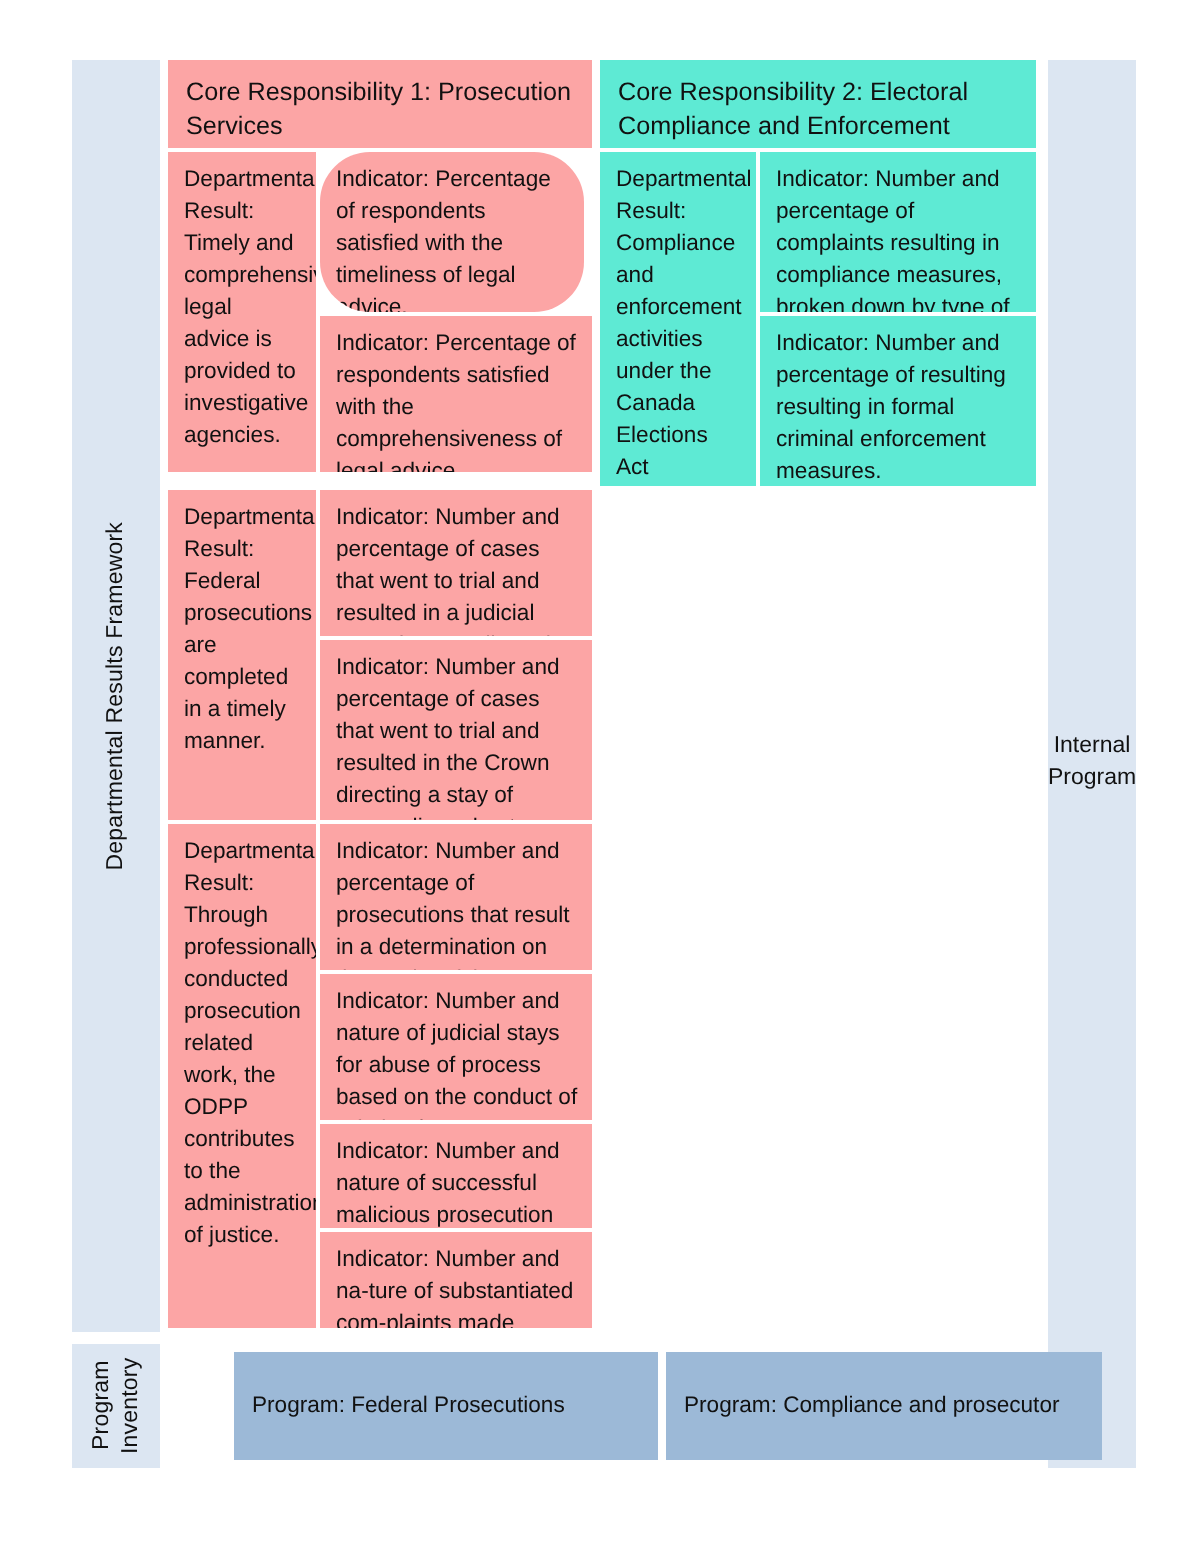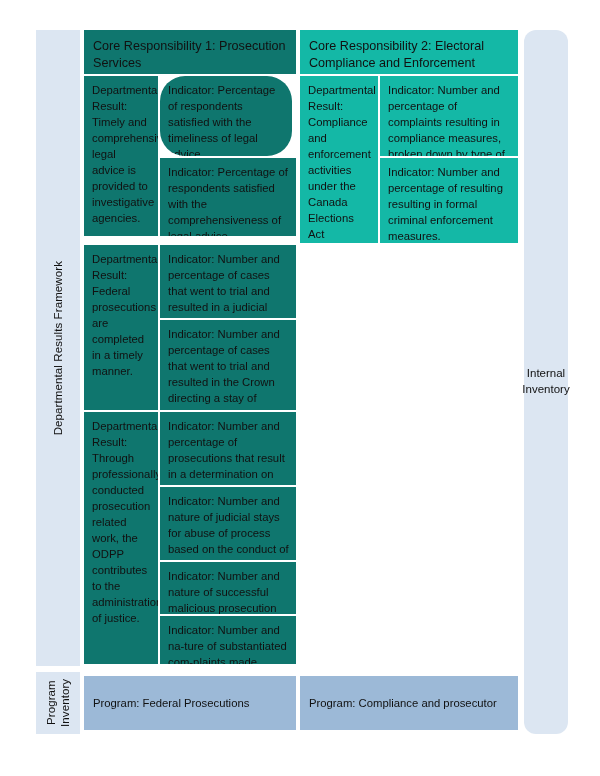--- a/index.html
+++ b/index.html
@@ -63,76 +63,76 @@
     position: absolute;
     left: 524px;
     top: 30px;
     width: 44px;
     height: 704px;
     background: #DCE6F2;
     display: flex;
     align-items: center;
     justify-content: center;
     text-align: center;
-    border-radius: 12px;
   }
   #internal-band .istext {
     font-size: 11.5px;
     line-height: 1.35;
     color: #111;
   }
 
   
   .card {
     position: absolute;
     box-sizing: border-box;
     padding: 6px 7px 6px 8px;
     font-size: 11.3px;
     line-height: 1.42;
     color: #111;
     overflow: hidden;
   }
-  .cyan  { background: #0f766e; }
-  .cream { background: #14b8a6; }
+  .cyan  { background: #fca5a5; }
+  .cream { background: #5eead4; }
 
   .header-card {
     font-size: 12.6px;
     line-height: 1.35;
     padding: 8px 9px;
   }
 
   
   .program {
     position: absolute;
     box-sizing: border-box;
     background: #9CB9D7;
     display: flex;
     align-items: center;
     padding-left: 9px;
     font-size: 11.3px;
     color: #111;
+    margin-left: 33px;
   }
 </style>
 </head>
 <body>
 
 <div id="frame">
 
   <div class="vband" id="drf-band">
     <span class="vtext">Departmental Results Framework</span>
   </div>
 
   <div class="vband" id="pi-band">
     <span class="vtext">Program Inventory</span>
   </div>
 
   <div id="internal-band">
     <div class="istext">
       <div>Internal</div>
-      <div>Inventory</div>
+      <div>Program</div>
     </div>
   </div>
 
   <div class="card cyan header-card" style="left:84px; top:30px; width:212px; height:44px;">Core Responsibility 1: Prosecution Services</div>
 
   <div class="card cyan" style="left:84px; top:76px; width:74px; height:160px;">Departmental Result: Timely and comprehensive legal advice is provided to investigative agencies.</div>
   <div class="card cyan" style="left:160px; top:76px; width:132px; height:80px;border-radius:25px;">Indicator: Percentage of respondents satisfied with the timeliness of legal advice.</div>
   <div class="card cyan" style="left:160px; top:158px; width:136px; height:78px;">Indicator: Percentage of respondents satisfied with the comprehensiveness of legal advice.</div>
 
   <div class="card cyan" style="left:84px; top:245px; width:74px; height:165px;">Departmental Result: Federal prosecutions are completed in a timely manner.</div>

